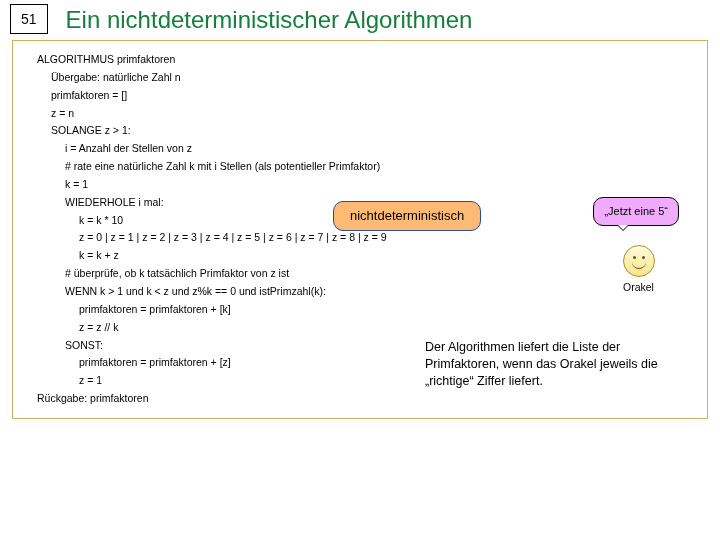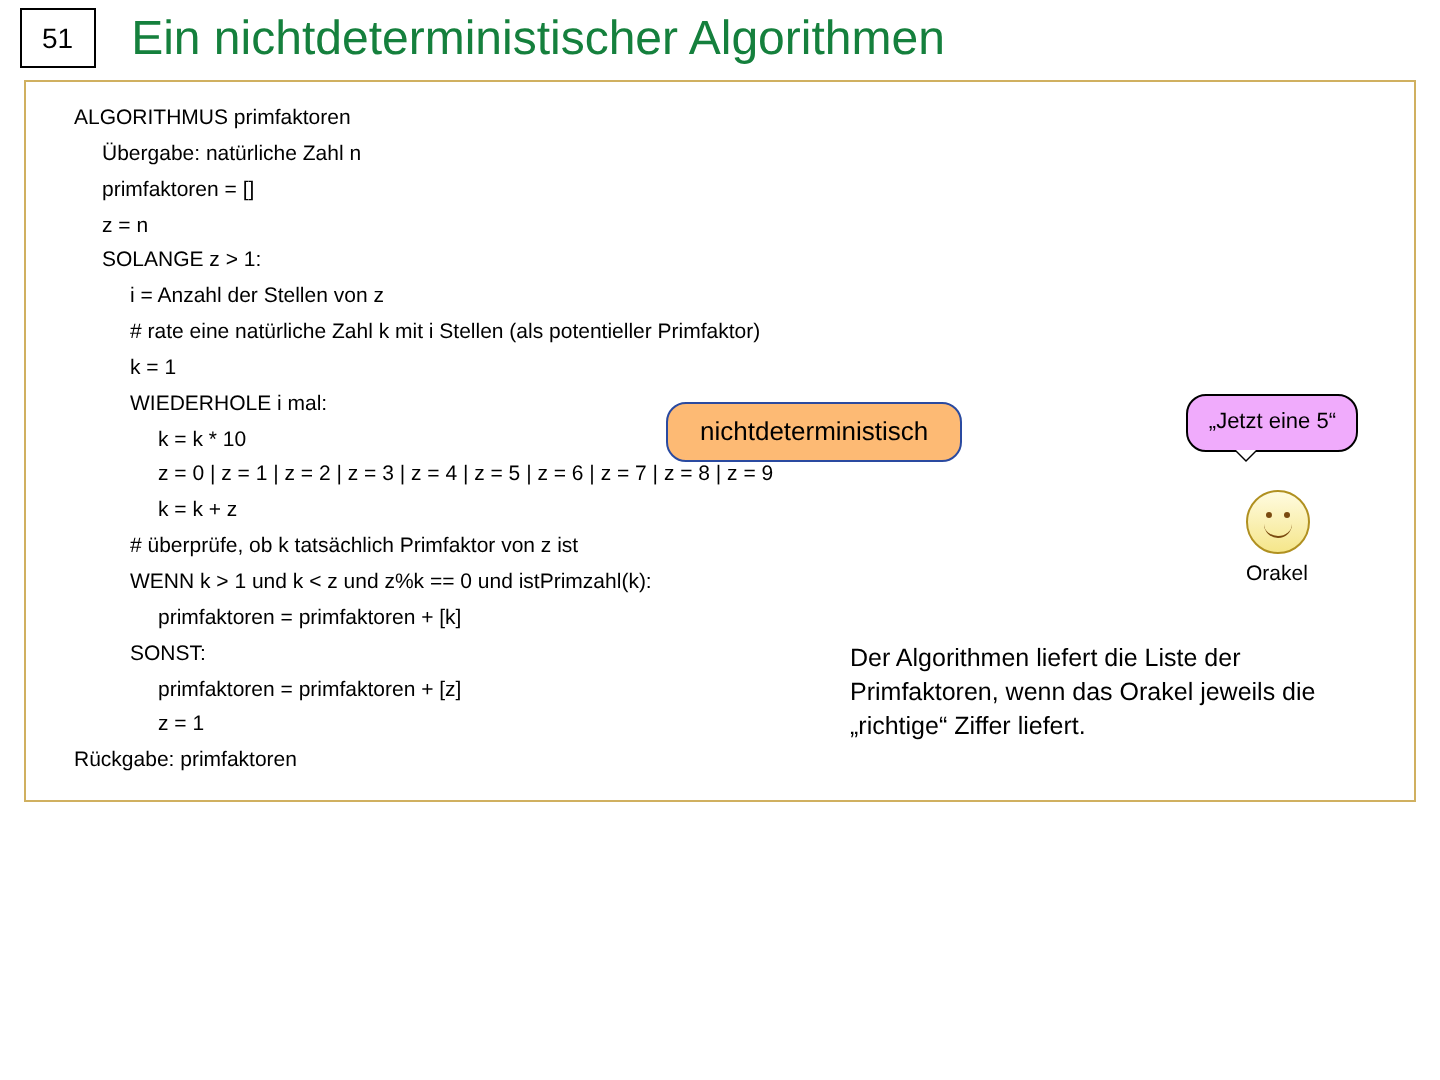--- a/index.html
+++ b/index.html
@@ -142,20 +142,21 @@
   <div class="in2">i = Anzahl der Stellen von z</div>
   <div class="in2"># rate eine natürliche Zahl k mit i Stellen (als potentieller Primfaktor)</div>
   <div class="in2">k = 1</div>
   <div class="in2">WIEDERHOLE i mal:</div>
   <div class="in3">k = k * 10</div>
   <div class="in3">z = 0 | z = 1 | z = 2 | z = 3 | z = 4 | z = 5 | z = 6 | z = 7 | z = 8 | z = 9</div>
   <div class="in3">k = k + z</div>
   <div class="in2"># überprüfe, ob k tatsächlich Primfaktor von z ist</div>
   <div class="in2">WENN k &gt; 1 und k &lt; z und z%k == 0 und istPrimzahl(k):</div>
   <div class="in3">primfaktoren = primfaktoren + [k]</div>
+  <div class="in3">z = z // k</div>
   <div class="in2">SONST:</div>
   <div class="in3">primfaktoren = primfaktoren + [z]</div>
   <div class="in3">z = 1</div>
   <div>Rückgabe: primfaktoren</div>
 
   <div class="nondet-label">nichtdeterministisch</div>
 
   <div class="speech">„Jetzt eine 5“</div>
 
   <div class="smiley-wrap">

